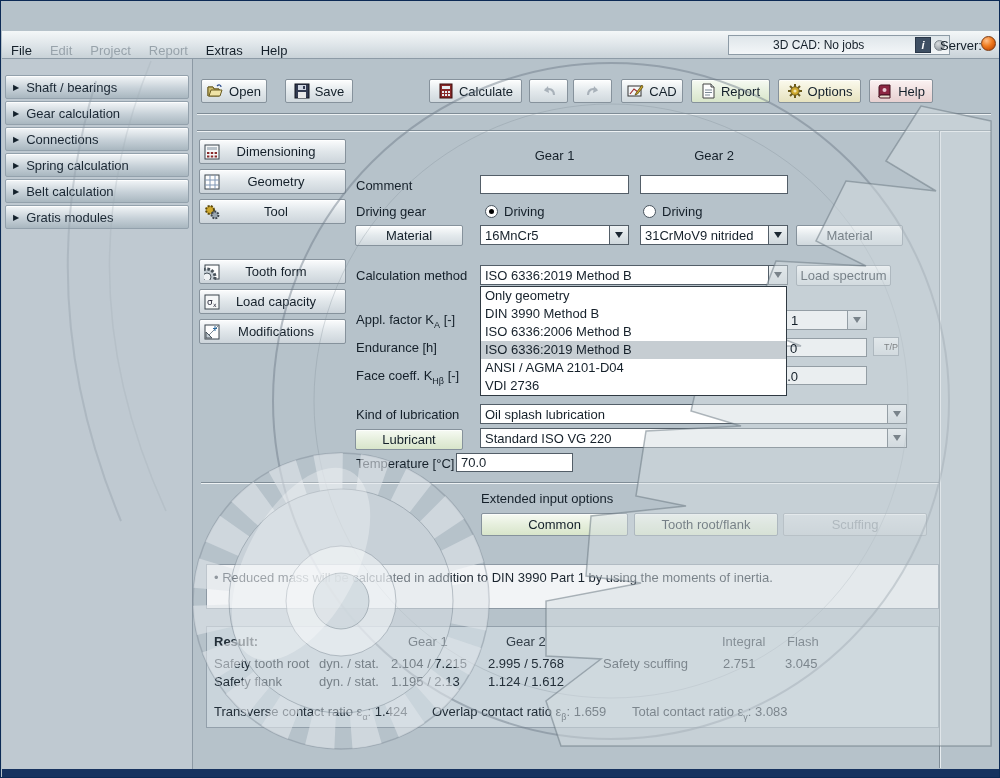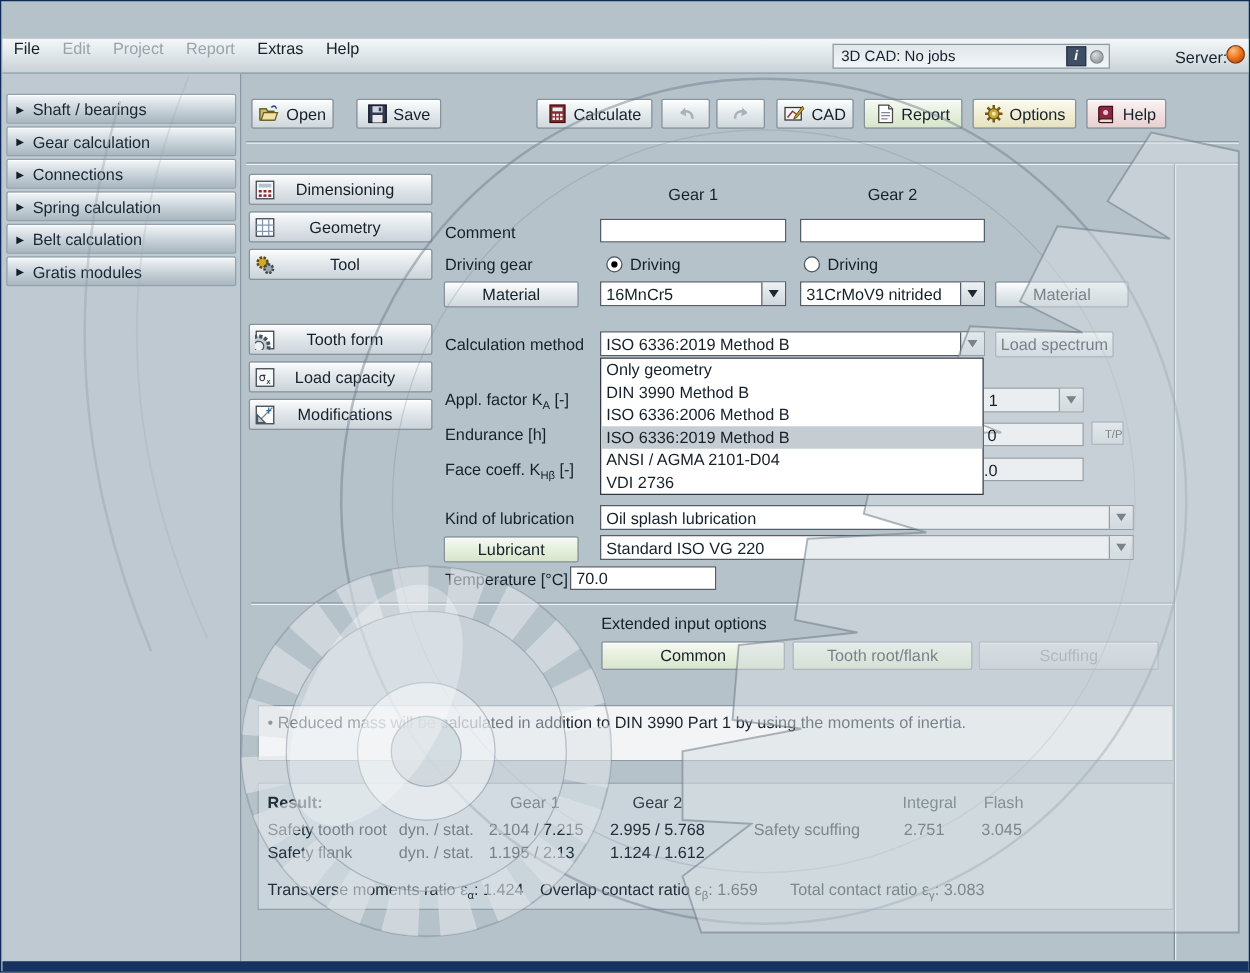--- a/index.html
+++ b/index.html
@@ -12,26 +12,26 @@
   
   .titlebar { position:absolute; left:1px; top:0; width:997px; height:30px; background:#ffffff; display:flex; align-items:center; }
   .appicon { width:19px; height:19px; margin-left:9px; flex:0 0 auto; }
   .title-text { margin-left:9px; font-size:13px; color:#111; }
   .wincontrols { position:absolute; right:0; top:0; height:30px; display:flex; }
   .winbtn { width:46px; height:30px; display:flex; align-items:center; justify-content:center; font-size:14px; color:#222; cursor:default; }
   .winbtn.max { font-size:15px; }
   
   .menubar { position:absolute; left:1px; top:30px; width:997px; height:28px;
     background:linear-gradient(180deg,#f4f7f8 0%,#dde4e8 55%,#c9d2d8 100%);
-    border-bottom:1px solid #8d9ba6; display:flex; align-items:flex-start; font-size:13px; }
+    border-bottom:1px solid #8d9ba6; display:flex; align-items:flex-end; font-size:13px; }
   .menu-item { padding:0 9px; color:#15202a; }
   .menu-item.disabled { color:#98a3ab; }
-  .cad-box { position:absolute; left:664px; top:4px; width:222px; height:20px;
+  .cad-box { position:absolute; left:726px; top:4px; width:222px; height:20px;
     background:linear-gradient(180deg,#dfe6ea,#f3f6f8); border:1px solid #8d9ba6;
-    display:flex; align-items:center; font-size:12px; }
+    display:flex; align-items:center; font-size:12px;padding-left:38px; }
   .cad-box .cad-text { padding-left:6px; flex:1; }
   .info-btn { width:16px; height:16px; background:#3e4f63; border:1px solid #2a3748; color:#fff;
     font-size:11px; font-weight:bold; font-style:italic; display:flex; align-items:center; justify-content:center; margin-right:3px; }
   .dot-gray { width:11px; height:11px; border-radius:50%; margin-right:4px;
     background:radial-gradient(circle at 35% 30%, #d9dde0, #9aa1a7 70%); border:1px solid #7f888f; }
   .server-label { position:absolute; left:938px; top:7px; font-size:13px; }
   .dot-server { position:absolute; left:979px; top:5px; width:15px; height:15px; border-radius:50%;
     background:radial-gradient(circle at 35% 28%, #ffc089, #ef7a1e 45%, #b33c00 95%); border:1px solid #7d3a10; }
   
   .sidebar-bg { position:absolute; left:1px; top:58px; width:191px; height:710px; background:#bfc9d1; border-right:1px solid #8c99a4; }
@@ -424,21 +424,21 @@
     <span class="rp" style="left:396px;top:29px">Safety scuffing</span>
     <span class="rp" style="left:516px;top:29px">2.751</span>
     <span class="rp" style="left:578px;top:29px">3.045</span>
 
     <span class="rp" style="left:7px;top:47px">Safety flank</span>
     <span class="rp" style="left:112px;top:47px">dyn. / stat.</span>
     <span class="rp" style="left:184px;top:47px">1.195 / 2.13</span>
     <span class="rp" style="left:281px;top:47px">1.124 / 1.612</span>
 
     <span class="rp" style="left:7px;top:77px">
-      <span>Transverse moments ratio ε</span><sub>α</sub><span>:</span>&nbsp;<span>1.424</span>
+      <span>Transverse contact ratio ε</span><sub>α</sub><span>:</span>&nbsp;<span>1.424</span>
     </span>
     <span class="rp" style="left:225px;top:77px">
       <span>Overlap contact ratio ε</span><sub>β</sub><span>:</span>&nbsp;<span>1.659</span>
     </span>
     <span class="rp" style="left:425px;top:77px">
       <span>Total contact ratio ε</span><sub>γ</sub><span>:</span>&nbsp;<span>3.083</span>
     </span>
   </div>
 
   <svg class="watermark" viewBox="0 0 1000 710">

